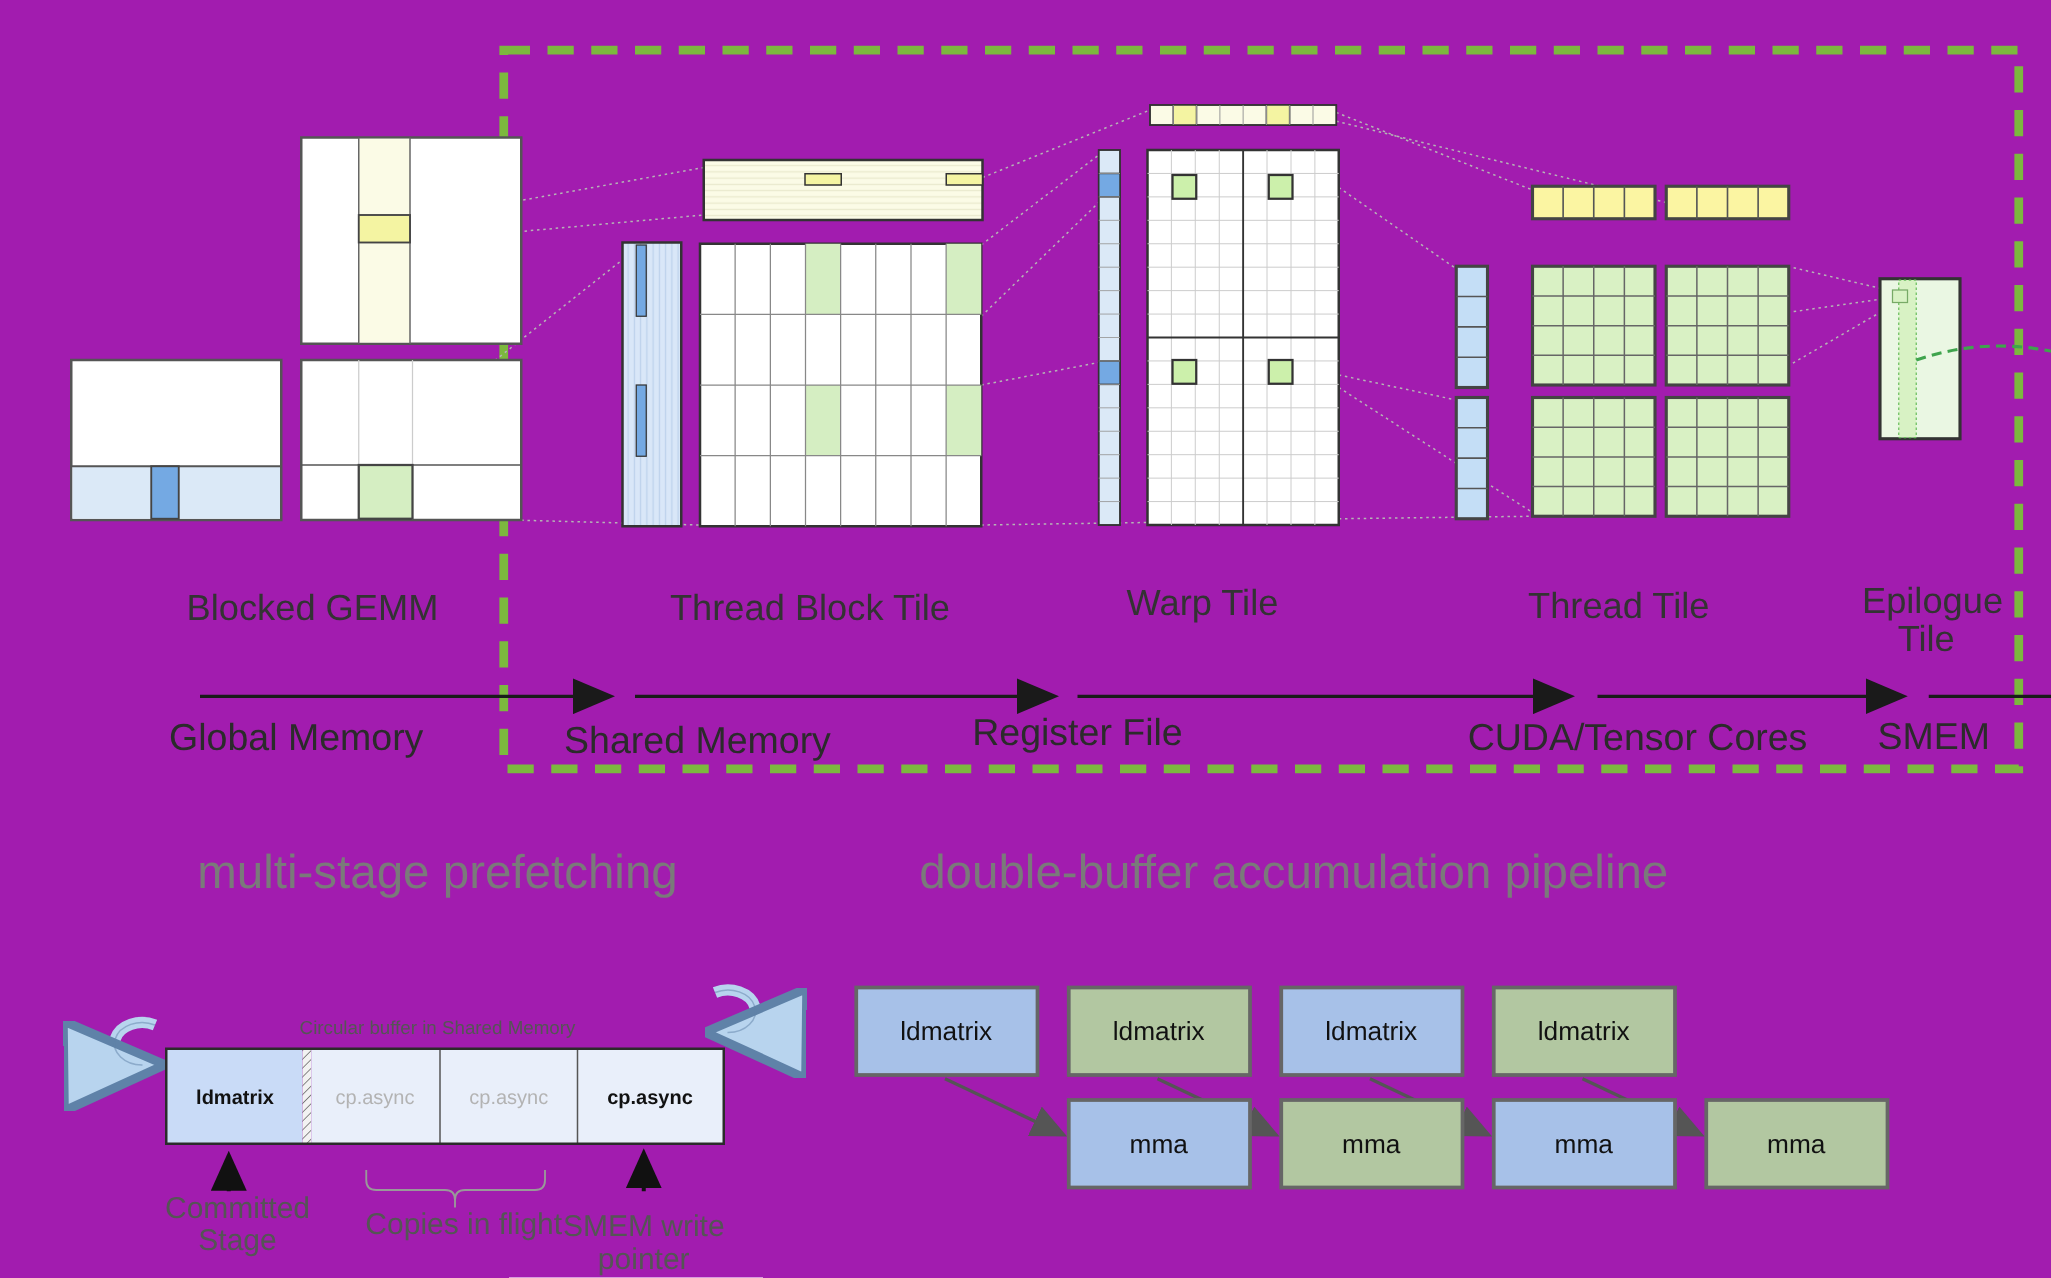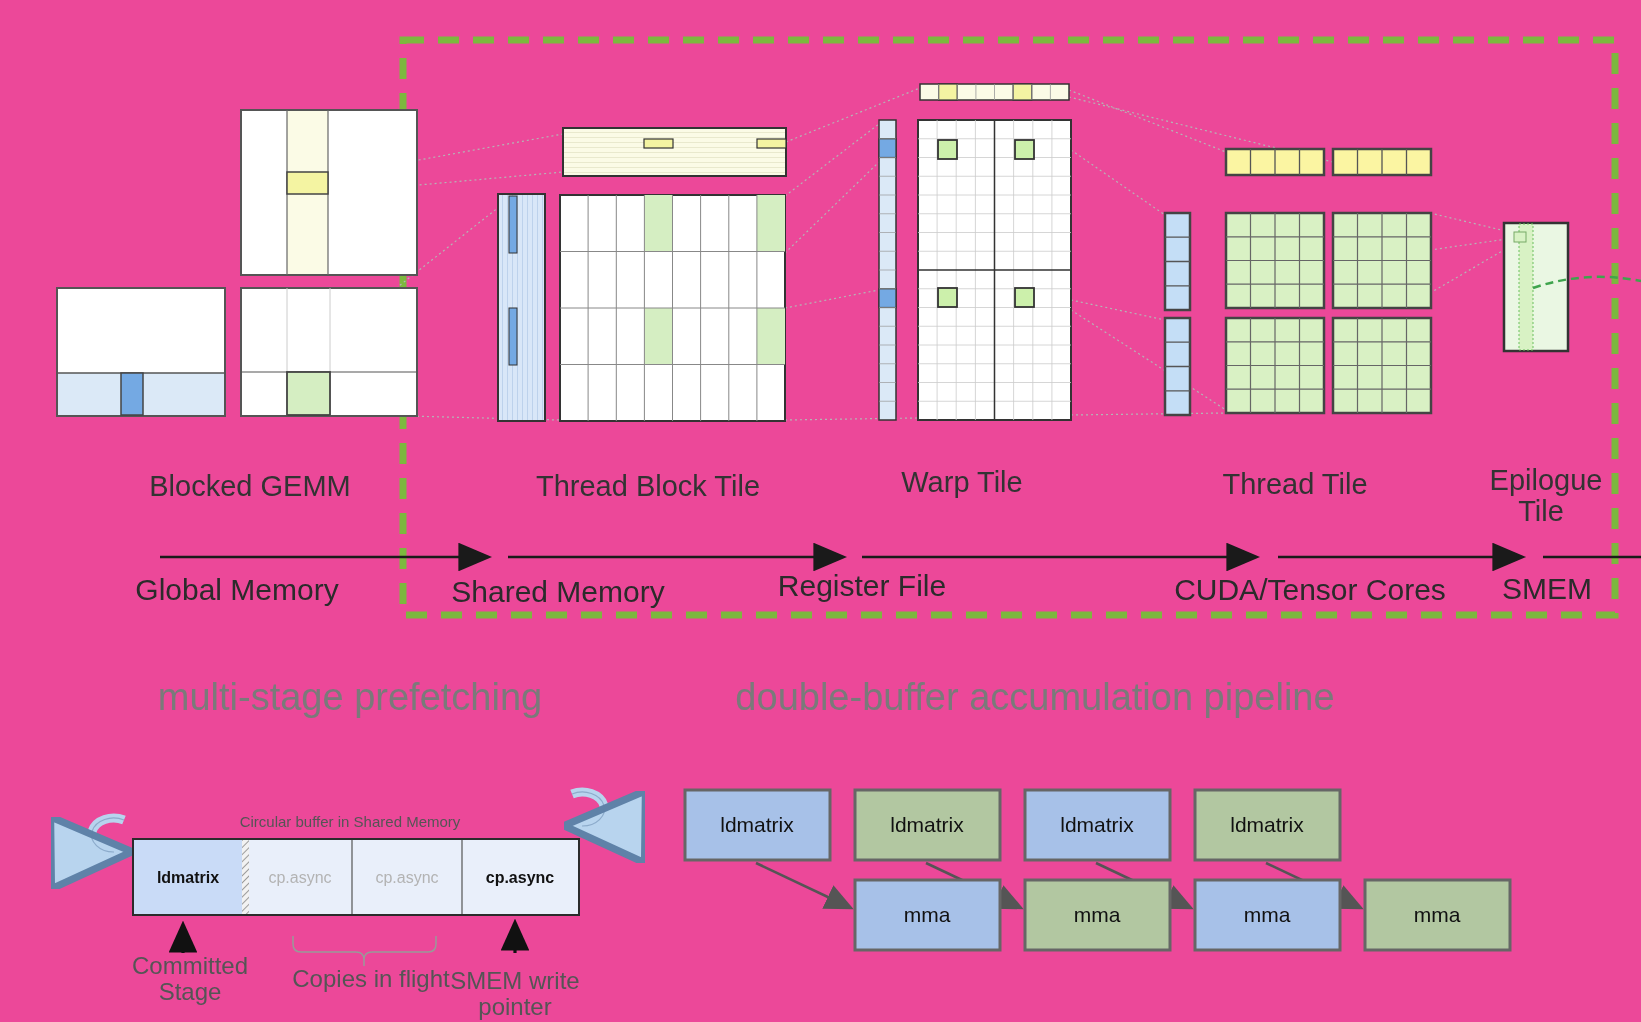--- a/index.html
+++ b/index.html
@@ -1,16 +1,16 @@
 <!DOCTYPE html>
 <html><head>
 <meta charset="utf-8">
 <style>
   html,body{margin:0;padding:0;background:#fff;}
-  .stage{width:1641px;height:1022px;position:relative;background:#ec4899;overflow:hidden;}
+  .stage{width:1641px;height:1022px;position:relative;background:#a21caf;overflow:hidden;}
   svg{display:block;}
   text{font-family:"Liberation Sans",sans-serif;}
   .lbl{font-size:29px;fill:#333;}
   .mem{font-size:30px;fill:#2b2b2b;}
   .h2{font-size:38px;fill:#7a7a7a;}
   .buftitle{font-size:15px;fill:#555;}
   .segtxt{font-size:16px;}
   .ann{font-size:24px;fill:#555;}
   .boxtxt{font-size:21px;fill:#111;}
 </style>

